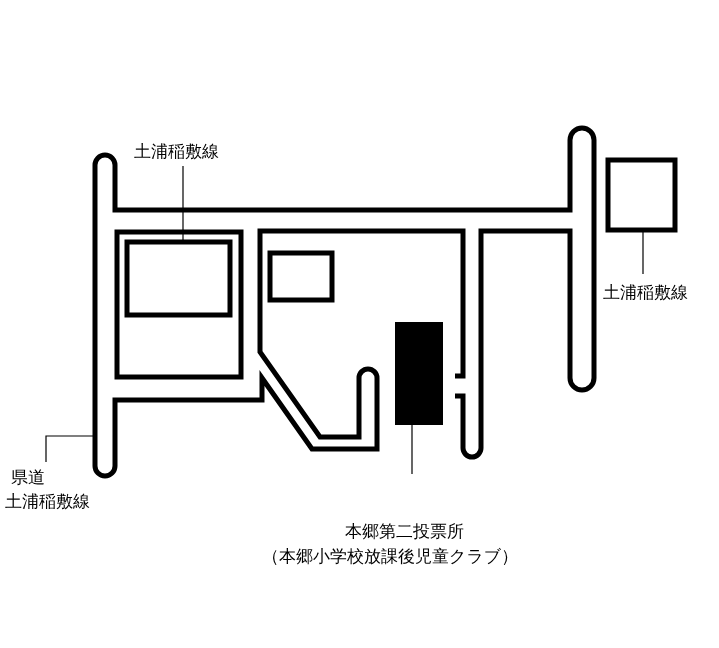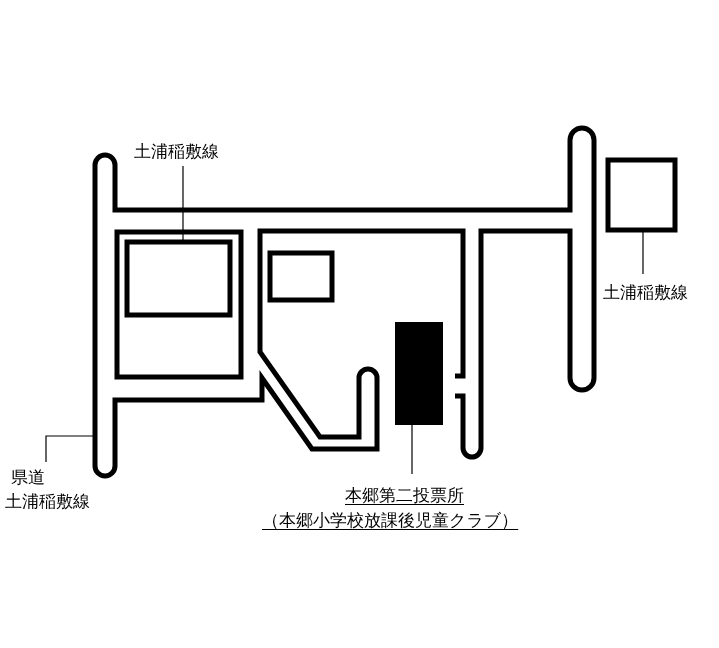--- a/index.html
+++ b/index.html
@@ -1,19 +1,19 @@
 <!DOCTYPE html>
 <html><head>
   <meta charset="utf-8">
   <style>
     html, body { margin: 0; padding: 0; background: #ffffff; }
     body { width: 719px; height: 648px; position: relative; overflow: hidden; font-family: "DejaVu Sans", sans-serif; }
     #map-svg { position: absolute; left: 0; top: 0; width: 719px; height: 648px; }
     .label { position: absolute; color: #000; font-size: 17px; line-height: 22px; white-space: nowrap; font-family: "DejaVu Sans", sans-serif; }
-    .u { text-decoration: underline; text-underline-offset: 3px; }
+    .u { text-underline-offset: 3px; margin-top: 36px; }
     .road { fill: none; stroke: #000; stroke-width: 5; stroke-linejoin: miter; }
     .leader { stroke: #000; stroke-width: 1.2; fill: none; }
     .bld { fill: none; stroke: #000; stroke-width: 5; }
   </style>
 </head>
 <body>
 
 <svg id="map-svg" viewBox="0 0 719 648" xmlns="http://www.w3.org/2000/svg">
 
   <g>

